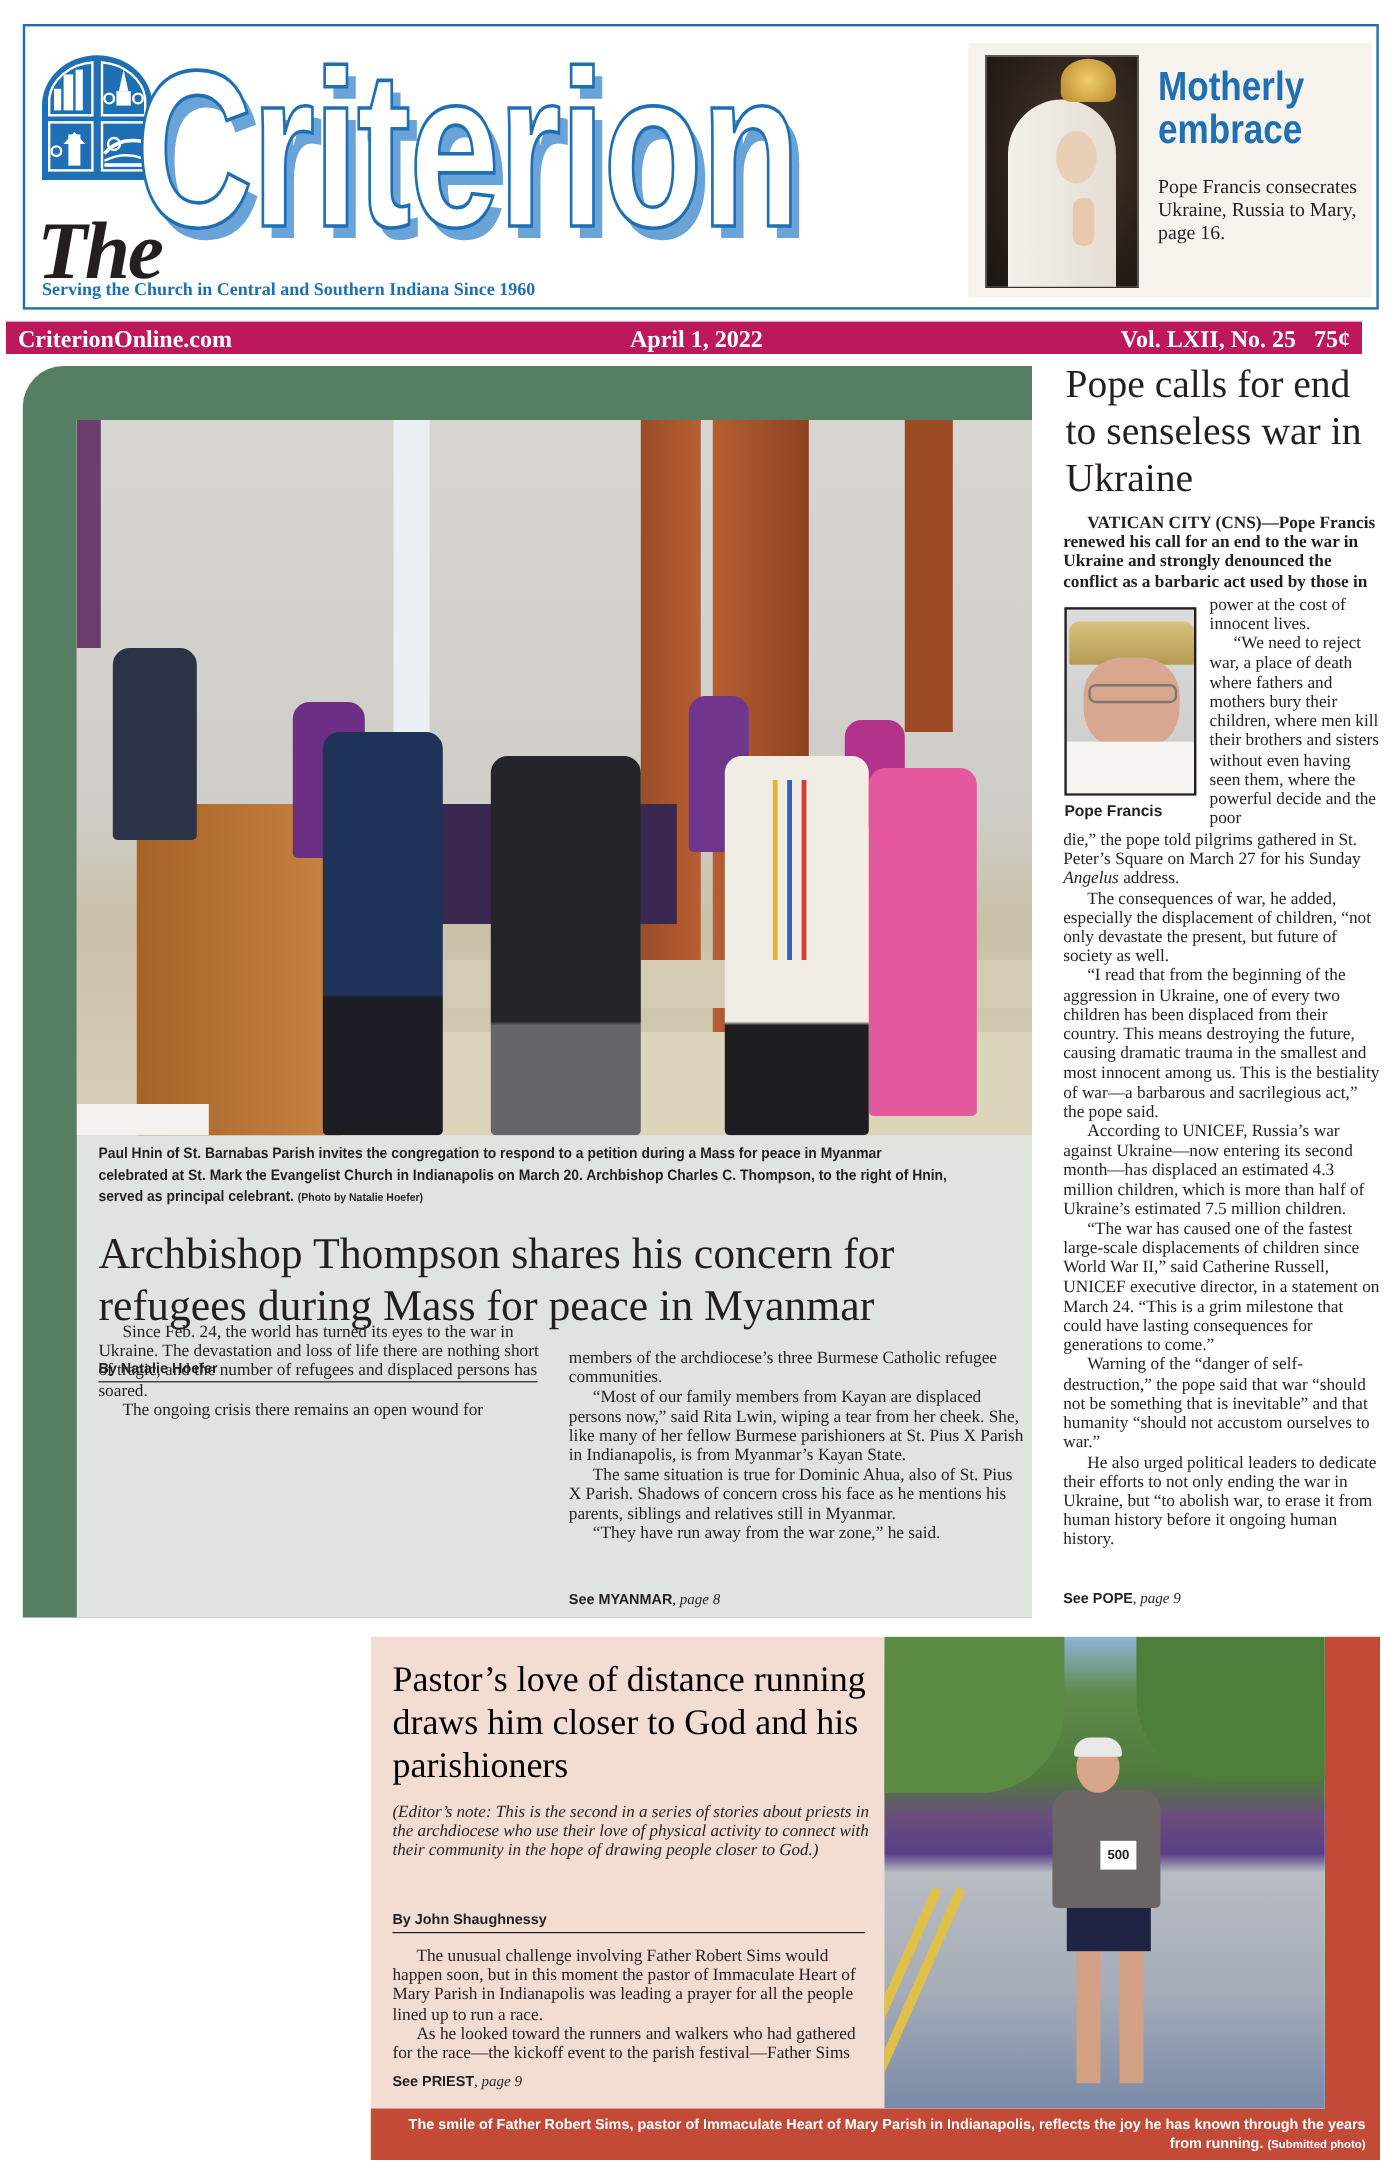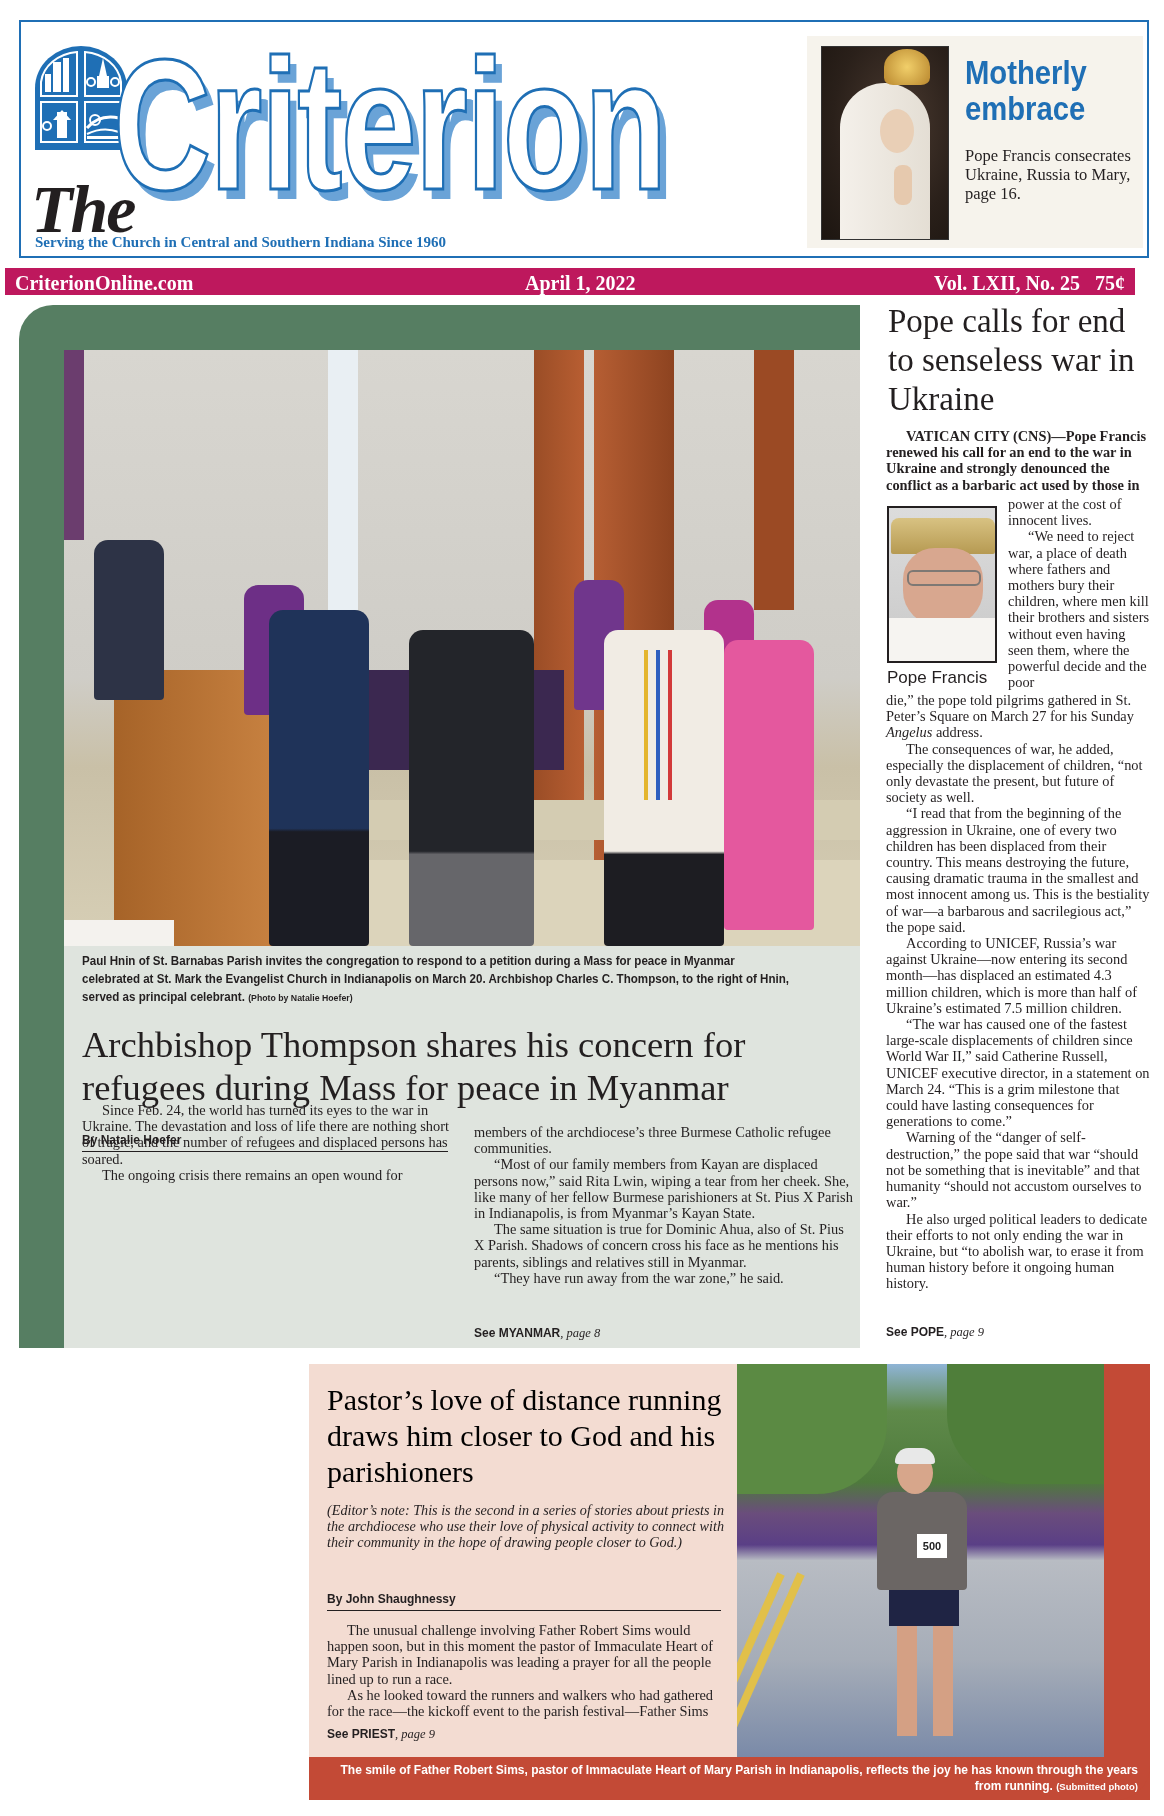--- a/index.html
+++ b/index.html
@@ -74,21 +74,21 @@
 
   
   .pope-headline { left: 888px; top: 302px; width: 270px; font-family: "Liberation Serif", serif; font-size: 33px; line-height: 39px; color: #231f20; }
   .pope-body { left: 886px; top: 428px; width: 266px; font-weight: bold; }
   .pope-photo { left: 887px; top: 506px; width: 110px; height: 157px; border: 2px solid #231f20; overflow: hidden;
     background: linear-gradient(180deg,#dcdcdc,#c9c9c9); }
   .pope-photo .mitre { position: absolute; left: 2px; top: 10px; width: 104px; height: 36px; border-radius: 8px 8px 2px 2px; background: linear-gradient(180deg,#d8c282,#b69a52); }
   .pope-photo .head { position: absolute; left: 14px; top: 40px; width: 80px; height: 78px; border-radius: 40% 40% 45% 45%; background: #d8a78f; }
   .pope-photo .glasses { position: absolute; left: 18px; top: 62px; width: 74px; height: 16px; border: 2px solid #7d7874; border-radius: 6px; }
   .pope-photo .robe { position: absolute; left: 0; top: 110px; width: 110px; height: 50px; background: #f6f4f1; }
-  .pope-cap { left: 887px; top: 668px; font-family: "Liberation Sans", sans-serif; font-weight: normal; font-size: 17px; color: #231f20; }
+  .pope-cap { left: 887px; top: 668px; font-family: "Liberation Sans", sans-serif; font-weight: bold; font-size: 13px; color: #231f20; }
   .pope-wrapped { left: 1008px; top: 496px; width: 146px; }
   .pope-flow { left: 886px; top: 680px; width: 266px; }
   .pope-jump { left: 886px; top: 1325px; width: 266px; }
 
   
   .pink { left: 309px; top: 1364px; width: 428px; height: 393px; background: #f3dcd2; }
   .red-right { left: 1104px; top: 1364px; width: 46px; height: 436px; background: #c34a36; }
   .red-bottom { left: 309px; top: 1757px; width: 841px; height: 43px; background: #c34a36; border-radius: 0 0 34px 0; }
   .run-photo { left: 737px; top: 1364px; width: 367px; height: 393px; overflow: hidden;
     background: linear-gradient(180deg,#8fb4d6 0%,#5f8a4a 12%,#4e7a3c 30%,#6a4d7c 38%,#5a3f86 46%,#b8bcc3 50%,#a6adb8 75%,#7a8aa8 100%); }

